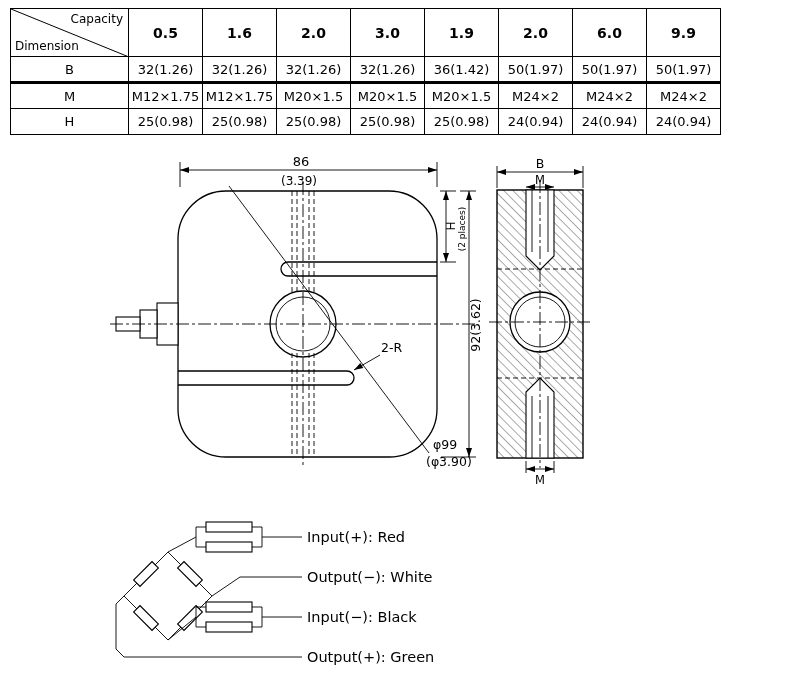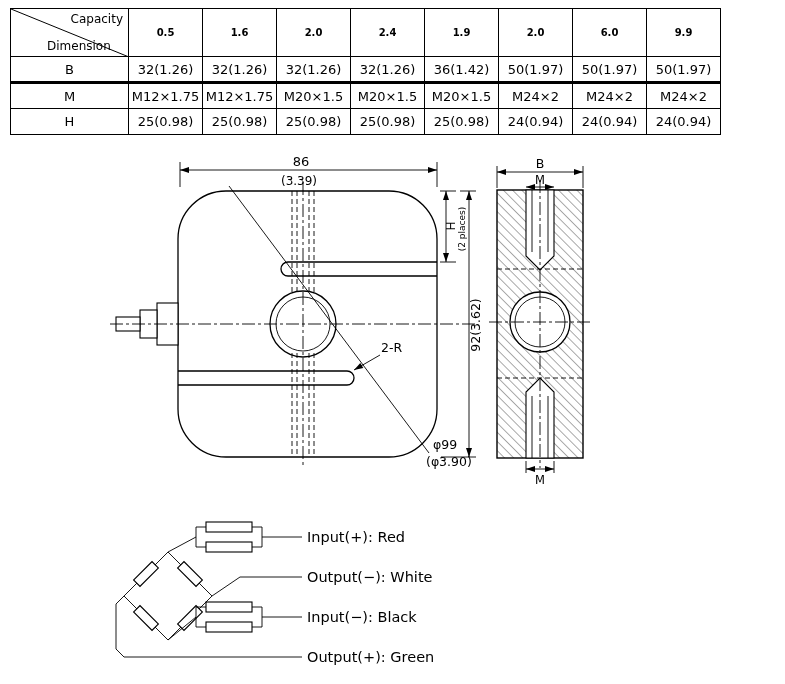--- a/index.html
+++ b/index.html
@@ -5,27 +5,27 @@
   * { margin:0; padding:0; box-sizing:border-box; }
   html,body { background:#fff; }
   body { font-family:"DejaVu Sans","Liberation Sans",sans-serif; color:#000; }
   .page { position:relative; width:785px; height:684px; background:#fff; overflow:hidden; }
 
   .spec-table { position:absolute; left:10px; top:8px; border-collapse:collapse; table-layout:fixed; background:#5eead4;padding-left:12px; }
   .spec-table td { border:1px solid #000; text-align:center; vertical-align:middle; font-size:13px; padding:0; background:#fff; }
   .spec-table col.c0 { width:118px; }
   .spec-table col.cv { width:74px; }
   .spec-table tr.row-head { height:48px; }
-  .spec-table tr.row-head td.cap { font-size:10px; font-weight:bold; }
+  .spec-table tr.row-head td.cap { font-size:14px; font-weight:bold; }
   .spec-table tr.row-b, .spec-table tr.row-m, .spec-table tr.row-h { height:26px; }
   .spec-table tr.row-b td { border-bottom:3px solid #000; }
   .corner-cell { position:relative; }
   .corner-svg { position:absolute; left:0; top:0; width:118px; height:48px; }
   .corner-top { position:absolute; top:3px; right:5px; font-size:12px; }
-  .corner-bottom { position:absolute; bottom:3px; left:4px; font-size:12px;margin-left:32px; }
+  .corner-bottom { position:absolute; bottom:3px; left:4px; font-size:12px; }
 
   svg.drawing { position:absolute; left:0; top:0; pointer-events:none; }
   .ln { stroke:#000; stroke-width:1.3; fill:none; }
   .thin { stroke:#000; stroke-width:0.9; fill:none; }
   .cl { stroke:#000; stroke-width:0.9; fill:none; stroke-dasharray:13 3 3 3; }
   .hid { stroke:#000; stroke-width:0.9; fill:none; stroke-dasharray:5 3; }
   .dim { stroke:#000; stroke-width:0.9; fill:none; }
   .wfill { fill:#fff; stroke:#000; stroke-width:1.1; }
   text.t { fill:#000; stroke:none; font-family:"DejaVu Sans","Liberation Sans",sans-serif; }
 </style>
@@ -51,21 +51,21 @@
       <td class="corner-cell">
         <svg class="corner-svg" viewBox="0 0 118 48">
               <line x1="0" y1="0" x2="118" y2="48" stroke="#000" stroke-width="1"></line>
             </svg>
         <span class="corner-top">Capacity</span>
         <span class="corner-bottom">Dimension</span>
       </td>
       <td class="cap">0.5</td>
       <td class="cap">1.6</td>
       <td class="cap">2.0</td>
-      <td class="cap">2.4</td>
+      <td class="cap">3.0</td>
       <td class="cap">1.9</td>
       <td class="cap">2.0</td>
       <td class="cap">6.0</td>
       <td class="cap">9.9</td>
     </tr>
     <tr class="row-b">
       <td>B</td>
       <td>32(1.26)</td>
       <td>32(1.26)</td>
       <td>32(1.26)</td>

